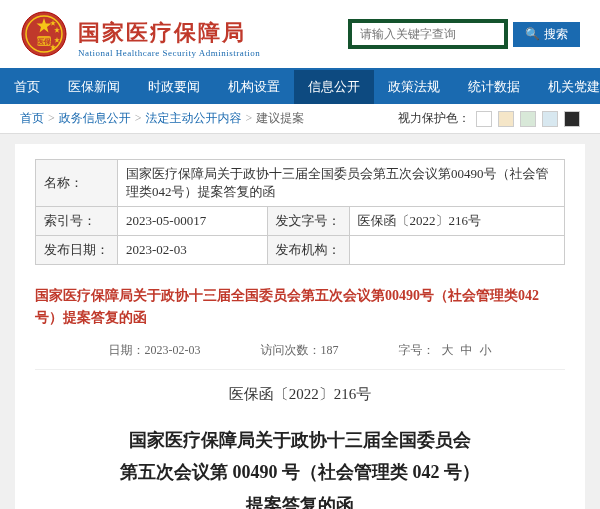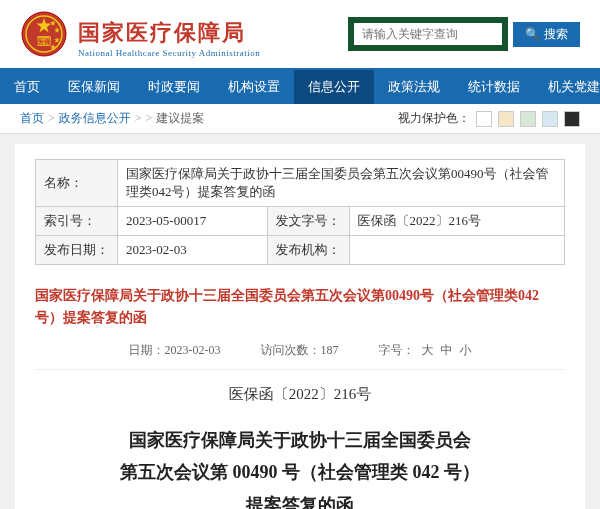--- a/index.html
+++ b/index.html
@@ -38,21 +38,21 @@
       font-size: 9px;
       color: #1a6ab0;
       letter-spacing: 0.5px;
     }
     .search-area {
       display: flex;
       align-items: center;
       gap: 5px;
     }
     .search-input {
-      border: 6px solid #14532d;
+      border: 4px solid #14532d;
       padding: 4px 8px;
       font-size: 12px;
       width: 160px;
       color: #999;
       outline: none;
     }
     .search-button {
       background: #1a6ab0;
       color: #fff;
       border: none;
@@ -148,21 +148,21 @@
       font-size: 14px;
       font-weight: bold;
       margin: 10px 0 12px 0;
       line-height: 1.6;
     }
 
     
     .doc-sub-header {
       display: flex;
       justify-content: center;
-      gap: 40px;
+      gap: 60px;
       font-size: 12px;
       color: #666;
       margin-bottom: 15px;
       border-bottom: 1px solid #eee;
       padding-bottom: 10px;
     }
 
     
     .doc-number {
       text-align: center;
@@ -226,20 +226,21 @@
   <div class="nav-item">机关党建</div>
 
 </nav>
 
 <div class="breadcrumb-bar">
   <div class="breadcrumb-left">
     <span class="breadcrumb-link">首页</span>
     <span class="breadcrumb-sep">&gt;</span>
     <span class="breadcrumb-link">政务信息公开</span>
     <span class="breadcrumb-sep">&gt;</span>
+    <span class="breadcrumb-link">法定主动公开内容</span>
     <span class="breadcrumb-sep">&gt;</span>
     <span>建议提案</span>
   </div>
   <div class="vision-area">
     <span>视力保护色：</span>
     <span class="color-box" style="background:#fff;"></span>
     <span class="color-box" style="background:#f5e6c8;"></span>
     <span class="color-box" style="background:#d8e8d8;"></span>
     <span class="color-box" style="background:#d8e8f0;"></span>
     <span class="color-box" style="background:#2a2a2a;"></span>

